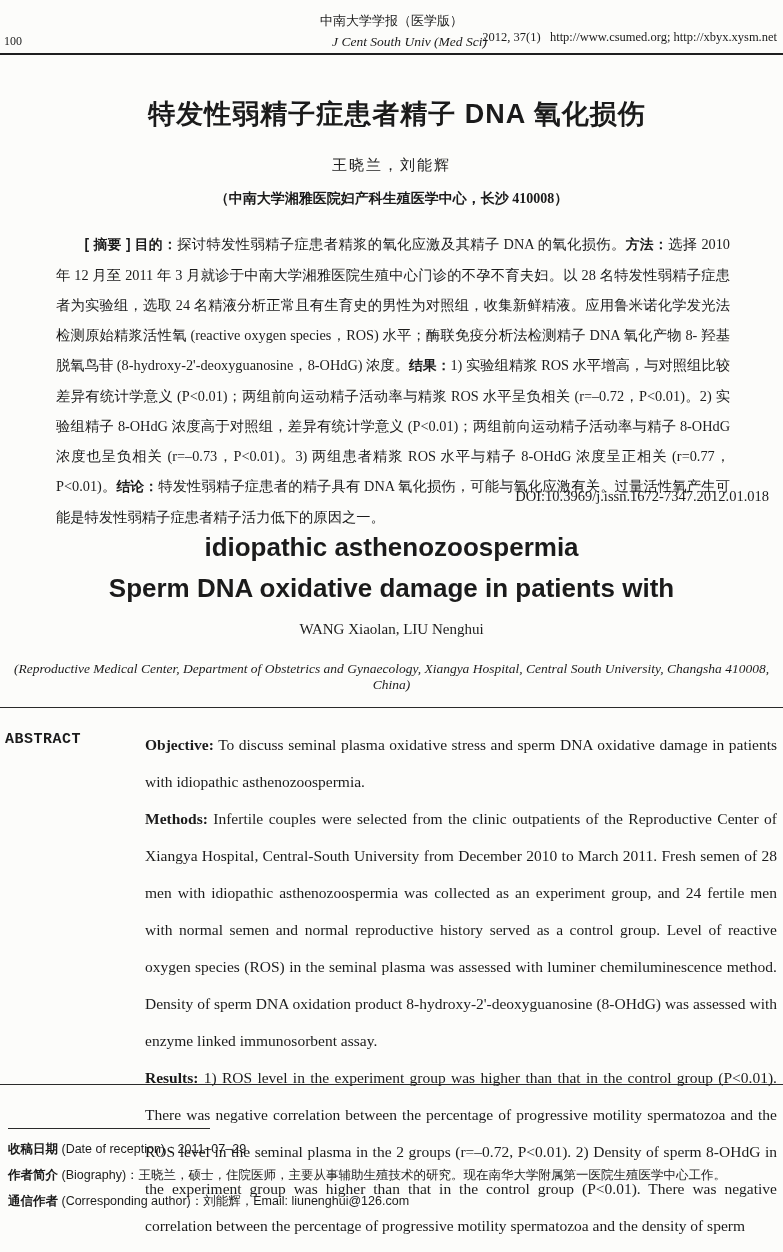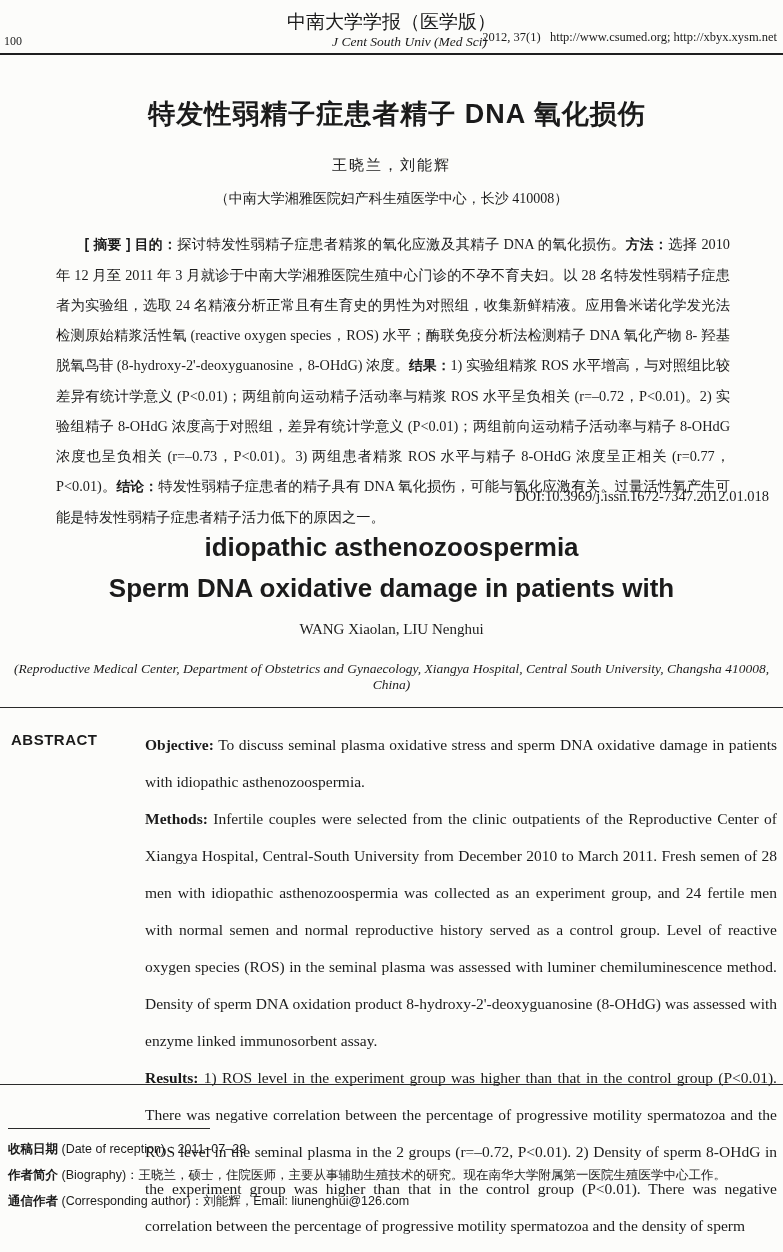--- a/index.html
+++ b/index.html
@@ -10,33 +10,33 @@
     margin:0 auto;
     background:#fcfcfa;
     color:#1b1b1b;
     font-family:"Liberation Serif", serif;
     overflow:hidden;
   }
   
   .running-head { position:absolute; top:6px; left:0; right:0; height:46px; }
   .page-number { position:absolute; left:4px; top:28px; font-size:12px; }
   .journal-block { position:absolute; left:0; right:0; top:6px; text-align:center; line-height:20px; }
-  .journal-cn { font-size:19px; font-family:Liberation Serif, serif; }
+  .journal-cn { font-size:13px; font-family:Liberation Mono, monospace; }
   .journal-en { font-size:13.5px; font-style:italic;padding-left:36px; }
   .issue-block { position:absolute; right:6px; top:24px; font-size:12.5px;margin-left:32px; }
   .head-rule { position:absolute; top:53px; left:0; width:783px; border-top:2.2px solid #1f1f1f; }
 
   
   .cn-title {
     position:absolute; top:96px; left:0; right:0;
     text-align:center; font-size:27px; font-weight:bold;
     font-family:"Liberation Sans", sans-serif; letter-spacing:1px;padding-left:11px;
   }
   .cn-authors { position:absolute; top:156px; left:0; right:0; text-align:center; font-size:15px; letter-spacing:2px; }
-  .cn-affiliation { position:absolute; top:190px; left:0; right:0; text-align:center; font-size:14px; }
+  .cn-affiliation { position:absolute; top:190px; left:0; right:0; text-align:center; font-size:14px;font-weight:bold; }
 
   
   .cn-abstract {
     position:absolute; top:229px; left:56px; width:674px;
     font-size:14.3px; line-height:30px; text-align:justify;
   }
   .cn-abstract p { text-indent:2em; }
   .b { font-weight:bold; }
   .cn-abstract .b, .cn-keywords .b { font-family:"Liberation Sans", sans-serif; font-size:13.8px;margin-top:20px; }
   .doi-line { position:absolute; top:488px; right:14px; font-size:14.5px; }
@@ -46,22 +46,22 @@
     position:absolute; top:527px; left:0; right:0;
     text-align:center; font-size:26px; font-weight:bold; line-height:41px;
     font-family:"Liberation Sans", sans-serif;
   }
   .en-authors { position:absolute; top:621px; left:0; right:0; text-align:center; font-size:15px; }
   .en-affiliation { position:absolute; top:661px; left:0; right:0; text-align:center; font-size:13.5px; font-style:italic; }
   .mid-rule { position:absolute; top:707px; left:0; width:783px; border-top:1.6px solid #2a2a2a; }
 
   
   .abstract-label {
-    position:absolute; top:731px; left:11px;
-    font-family:Liberation Sans, sans-serif; font-weight:bold; font-size:15px; letter-spacing:0.5px;
+    position:absolute; top:731px; left:5px;
+    font-family:Liberation Mono, monospace; font-weight:bold; font-size:15px; letter-spacing:0.5px;
   }
   .en-abstract {
     position:absolute; top:726px; left:145px; width:632px;
     font-size:15.5px; line-height:37px; text-align:justify;
   }
 
   
   .bottom-rule { position:absolute; top:1084px; left:0; width:783px; border-top:1.3px solid #2a2a2a; }
   .footnote-rule { position:absolute; top:1128px; left:8px; width:202px; border-top:1.3px solid #2a2a2a; }
   .footnotes {

